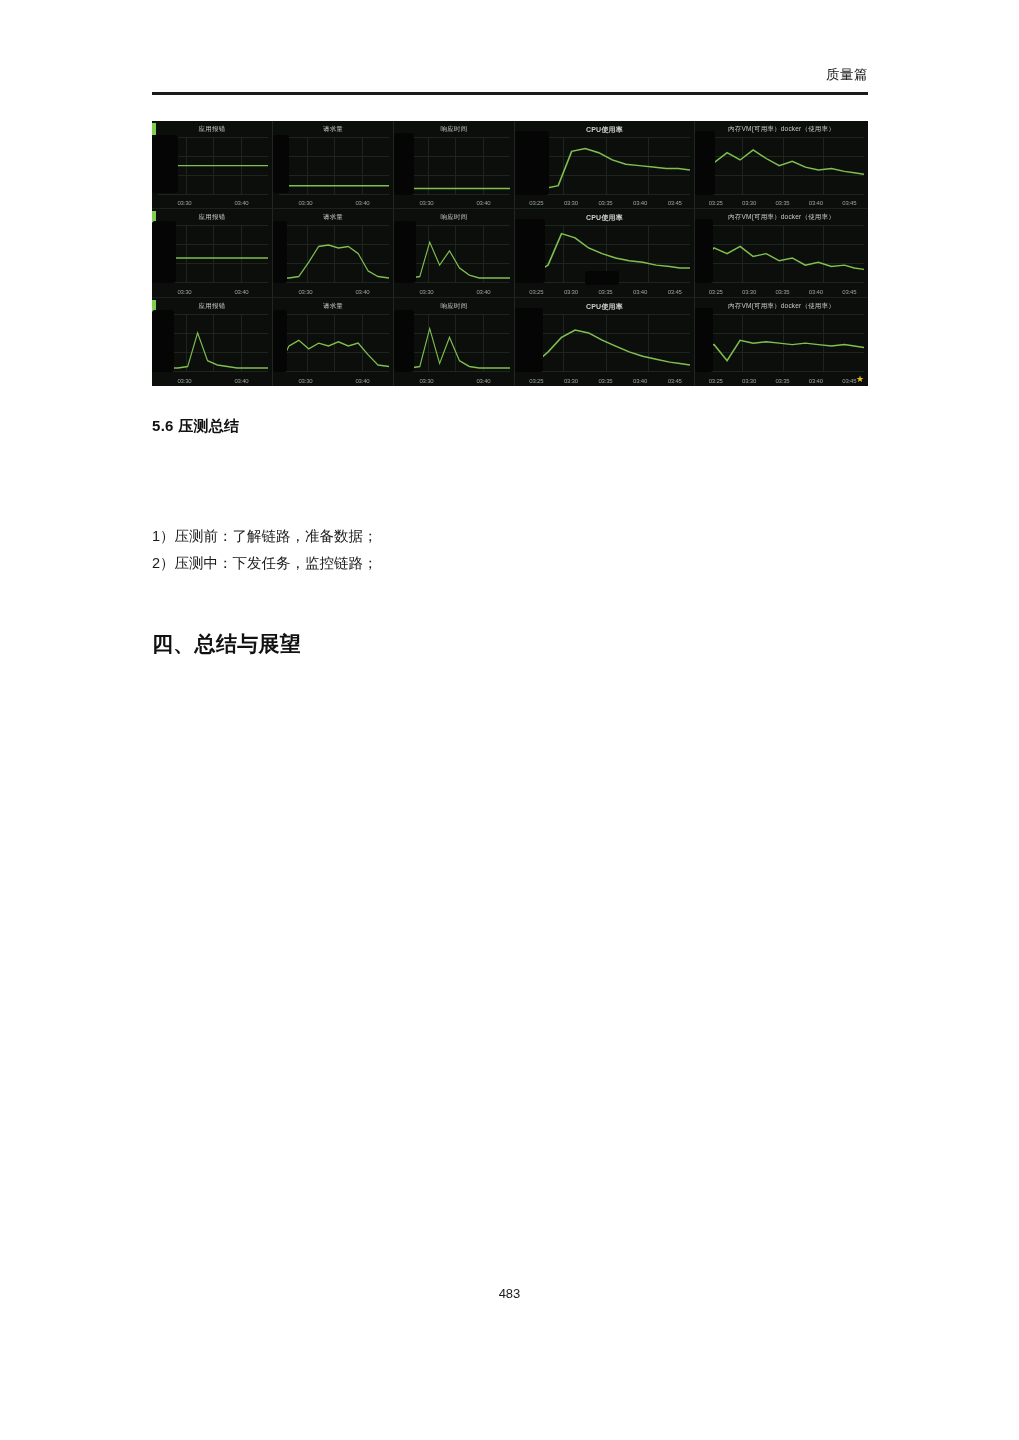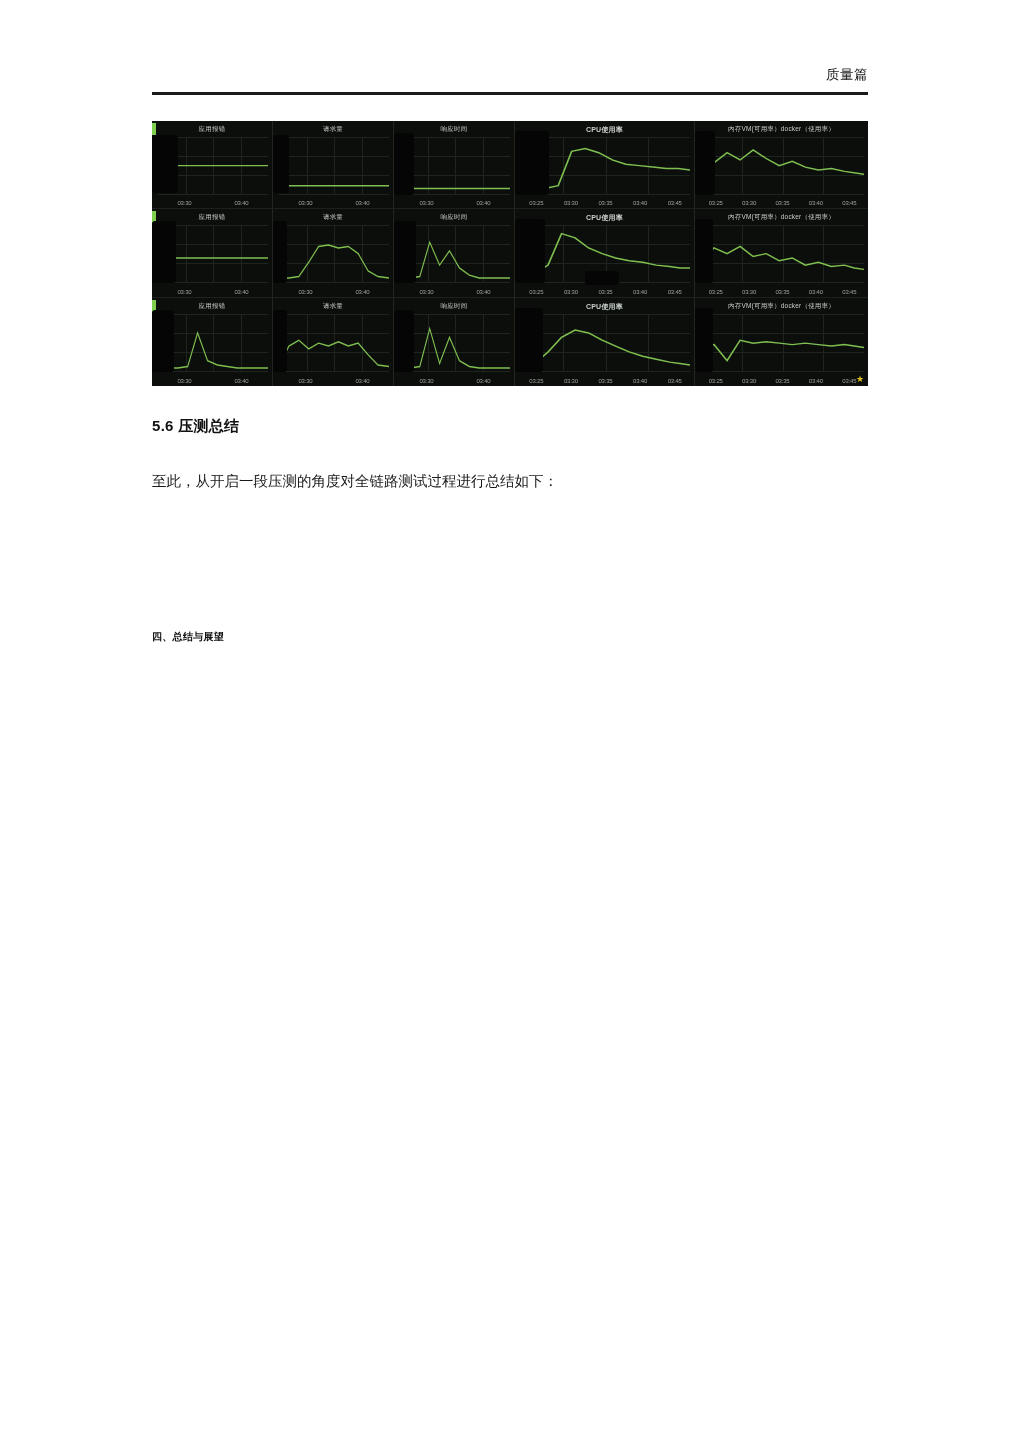--- a/index.html
+++ b/index.html
@@ -165,21 +165,21 @@
     top: 523px;
     width: 716px;
     font-size: 14.5px;
     line-height: 27px;
     color: #1a1a1a;
   }
   .h2 {
     position: absolute;
     left: 152px;
     top: 630px;
-    font-size: 10px;
+    font-size: 21px;
     font-weight: bold;
     color: #111;
     letter-spacing: 0.3px;
   }
   .para2 {
     position: absolute;
     left: 152px;
     top: 682px;
     width: 718px;
     font-size: 14.5px;
@@ -581,22 +581,24 @@
           <span>03:40</span>
           <span>03:45</span>
         </div>
       </div>
     </div>
 
   </div>
 
   <div class="h3">5.6  压测总结</div>
 
-  <div class="para1">至此，从开启一段压测的角度对全链路测试过程进行总结如下：</div>
 
   <div class="list">
+    <div>1）压测前：了解链路，准备数据；</div>
+    <div>2）压测中：下发任务，监控链路；</div>
   </div>
 
   <div class="h2">四、总结与展望</div>
 
 
+  <div class="pagenum">483</div>
 
 </div>
 
 </body></html>

